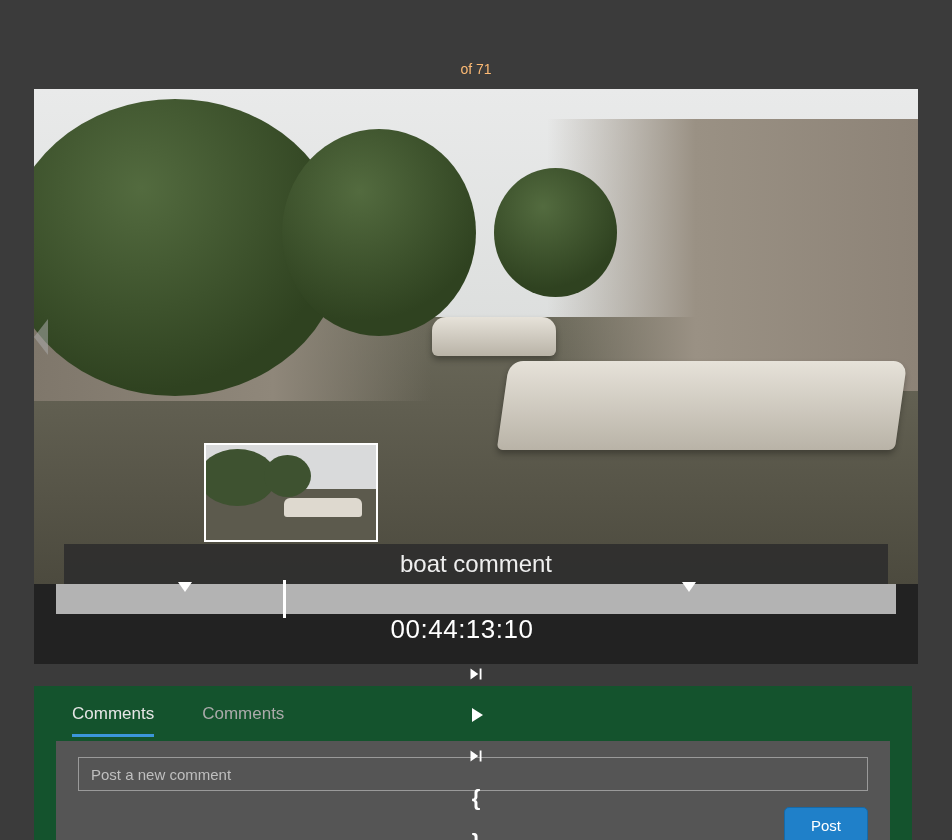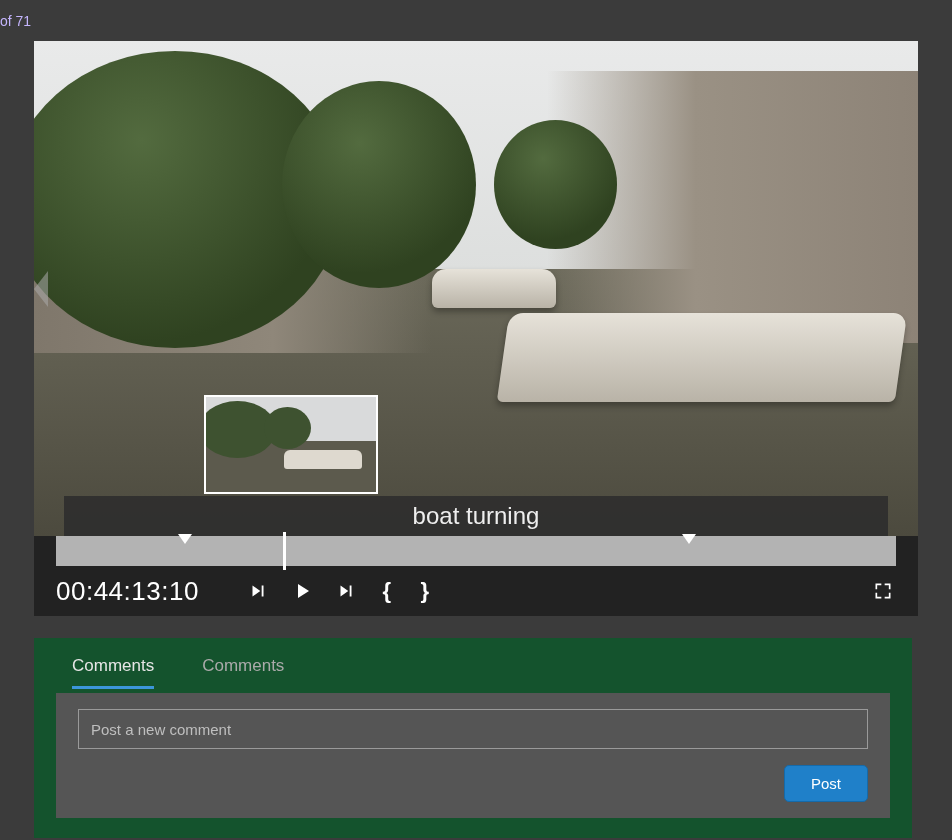--- a/index.html
+++ b/index.html
@@ -6,23 +6,25 @@
   body {
     background: #3b3b3b;
     font-family: "Segoe UI", Arial, sans-serif;
     width: 952px;
     height: 840px;
     overflow: hidden;
     color: #e8e8e8;
   }
 
   .pager {
+    text-align: center;
     padding: 13px 0 12px 0;
     font-size: 14px;
-    color: #c4b5fd;
+    color: #fdba74;
+    margin-top: 48px;
   }
 
   .video-player {
     margin: 0 34px 0 34px;
     background: #222;
     position: relative;
   }
 
   .video-frame {
     position: relative;
@@ -121,20 +123,21 @@
   .m1 { left:14.5%; }
   .m2 { left:74.5%; }
 
   .controls {
     height:50px;
     display:flex;
     align-items:center;
     padding:0 22px;
     gap:18px;
     color:#fff;
+    flex-direction:column;
   }
   .timecode {
     font-size:26px;
     font-weight:400;
     letter-spacing:0.5px;
     font-family: "Segoe UI", Arial, sans-serif;
     margin-right:28px;
   }
   .ctl-btn {
     cursor:pointer;
@@ -172,21 +175,21 @@
 
   .comment-area {
     background:#555;
     margin:4px 22px 0 22px;
     padding:16px 0 16px 0;
   }
   .comment-input {
     display:block;
     margin:0 22px;
     width:calc(100% - 44px);
-    height:40px;
+    height:34px;
     background:#555;
     border:1px solid #9a9a9a;
     color:#ddd;
     font-size:15px;
     padding:0 12px;
     outline:none;
   }
   .comment-input::placeholder { color:#bfbfbf; }
   .post-row {
     display:flex; justify-content:flex-end;
@@ -223,21 +226,21 @@
     <div class="prev-arrow"></div>
 
     <div class="thumb-preview">
       <div class="tsky"></div>
         <div class="twater"></div>
       <div class="ttree tt1"></div>
         <div class="ttree tt2"></div>
       <div class="tboat"></div>
     </div>
 
-    <div class="caption-bar">boat turning</div>
+    <div class="caption-bar">boat comment</div>
   </div>
 
   <div class="timeline">
     <div class="track">
       <div class="tri-marker m1"></div>
       <div class="tri-marker m2"></div>
       <div class="playhead"></div>
     </div>
   </div>
 

